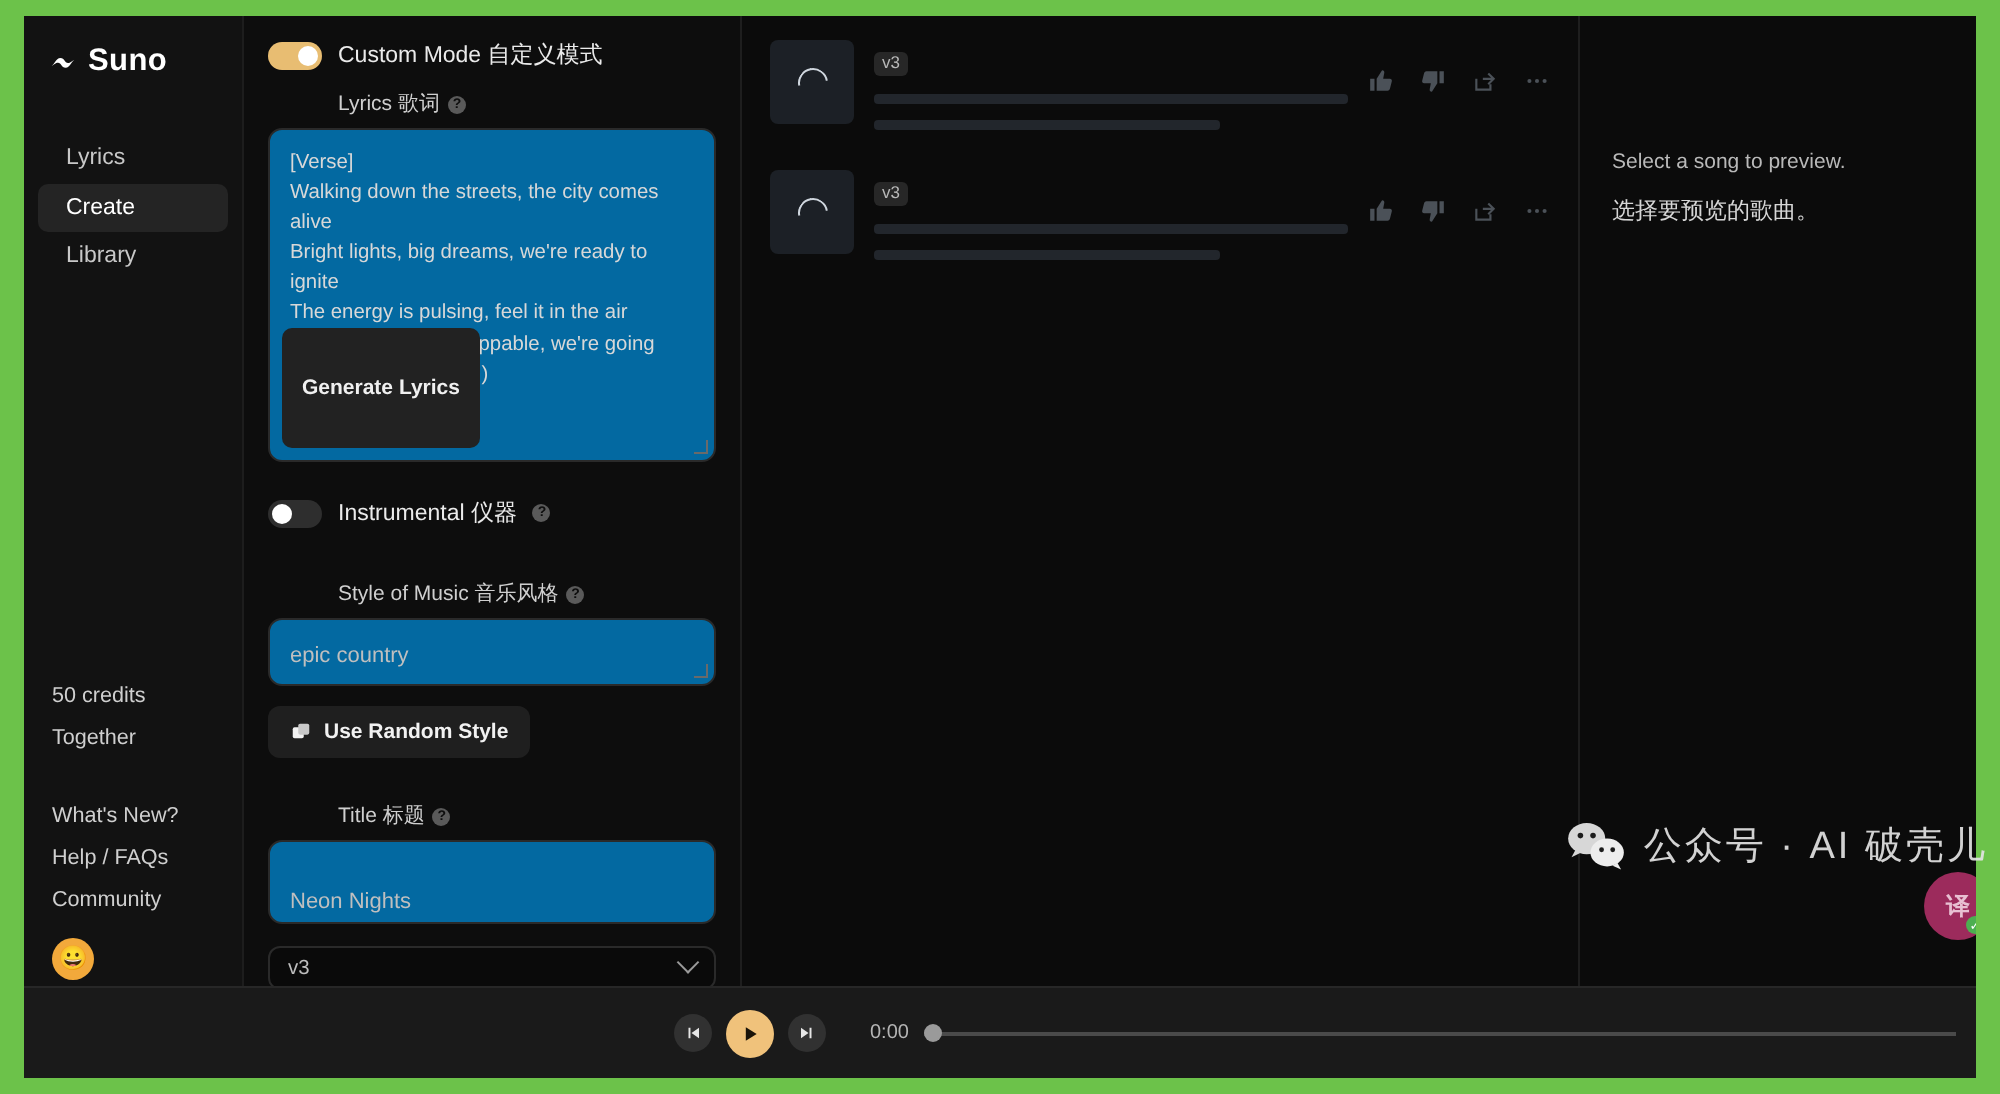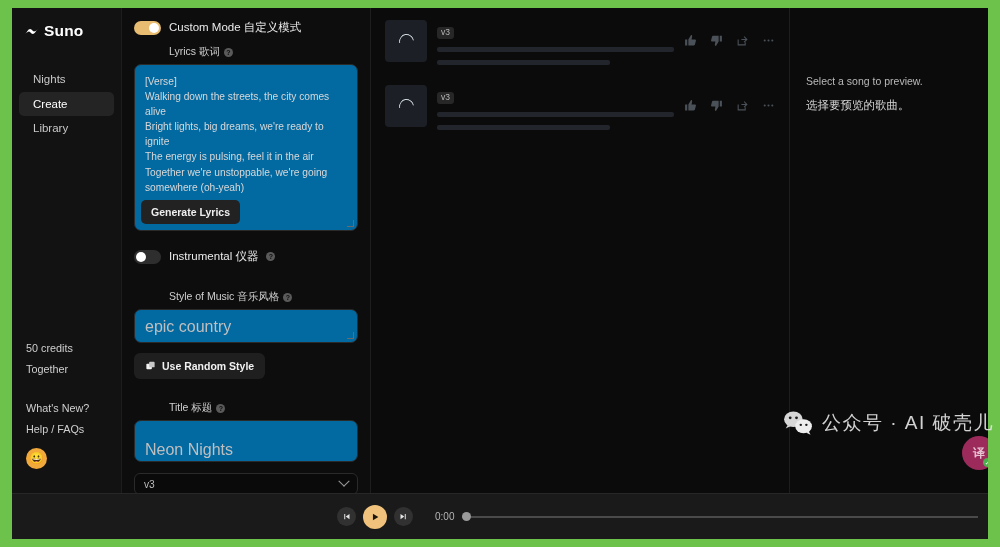--- a/index.html
+++ b/index.html
@@ -100,24 +100,24 @@
     white-space: pre-wrap; height: 140px; overflow: hidden;
   }
   .resize-grip {
     position: absolute; right: 3px; bottom: 3px; width: 7px; height: 7px;
     border-right: 1.3px solid #6a6a6a; border-bottom: 1.3px solid #6a6a6a;
     transform: skewX(-0deg);
   }
   .gen-btn {
     position: absolute; left: 6px; bottom: 6px;
     background: #222; color: #f0f0f0; font-size: 10.5px; font-weight: 700;
-    border: none; border-radius: 5px; padding: 6px 10px;
+    border: none; border-radius: 5px; padding: 24px 10px;
   }
   #style-box { height: 34px; padding: 8px 10px; margin-bottom: 10px; }
-  .input-val { color: #bfbfbf; font-size: 16px; }
+  .input-val { color: #bfbfbf; font-size: 11px; }
   .random-btn {
     background: #1f1f1f; color: #f2f2f2; font-size: 10.5px; font-weight: 700;
     border: none; border-radius: 6px; padding: 7px 11px;
     display: inline-flex; gap: 6px;
   }
   #title-box { height: 25px; padding: 20px 10px; }
   .select-box {
     margin-top: 11px; height: 22px; border: 1px solid #2a2a2a;
     border-radius: 6px; background: #0a0a0a;
     display: flex; align-items: center; justify-content: space-between;
@@ -228,31 +228,32 @@
 
   <div id="sidebar">
     <div class="logo-row">
       <svg class="logo-mark" viewBox="0 0 24 24">
         <path d="M2 15c3-1 4-7 8-7 3.2 0 3.4 4 6 4 2 0 3-1.6 6-3.2-3 1-4 7-8 7-3.2 0-3.4-4-6-4-2 0-3 1.6-6 3.2z" fill="#fff"></path>
       </svg>
       <span class="logo-text">Suno</span>
     </div>
 
     <div class="nav">
-      <div class="nav-item">Nights</div>
+      <div class="nav-item">Lyrics</div>
       <div class="nav-item active">Create</div>
       <div class="nav-item">Library</div>
     </div>
 
     <div class="lower">
       <div class="lower-item">50 credits</div>
       <div class="lower-item">Together</div>
       <div class="lower-gap"></div>
       <div class="lower-item">What's New?</div>
       <div class="lower-item">Help / FAQs</div>
+      <div class="lower-item">Community</div>
       <div class="avatar">
         <span>😀</span>
       </div>
     </div>
   </div>
 
   <div id="form-panel">
 
     <div class="toggle-row">
       <div class="switch on">

